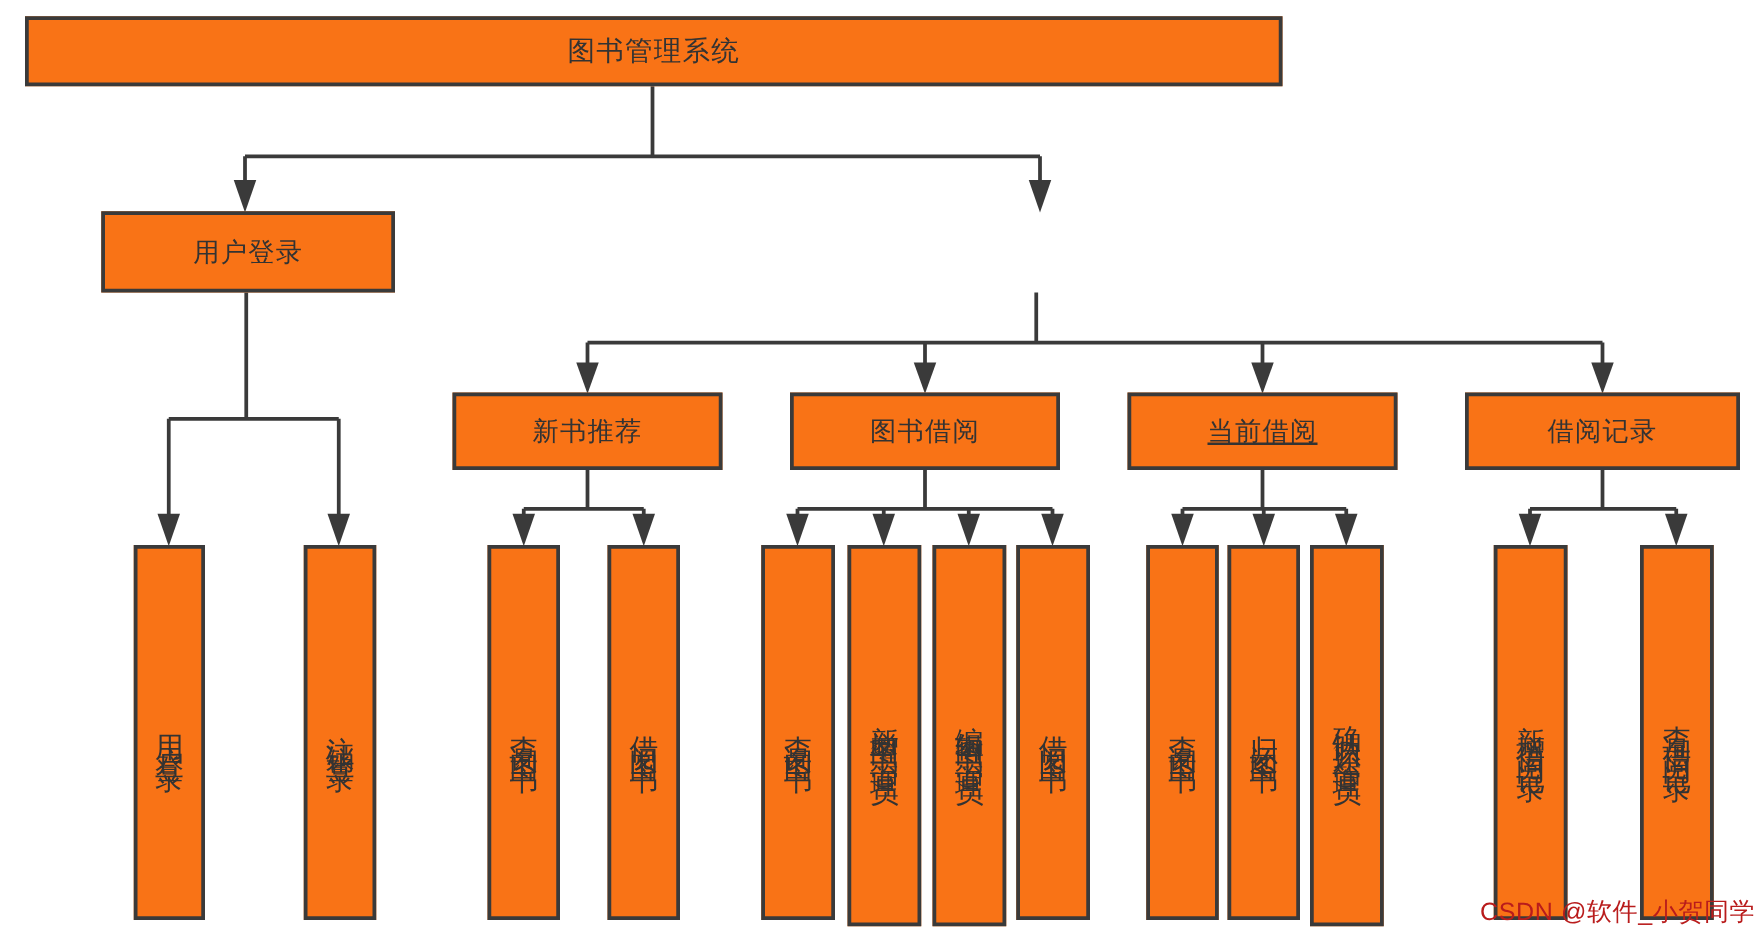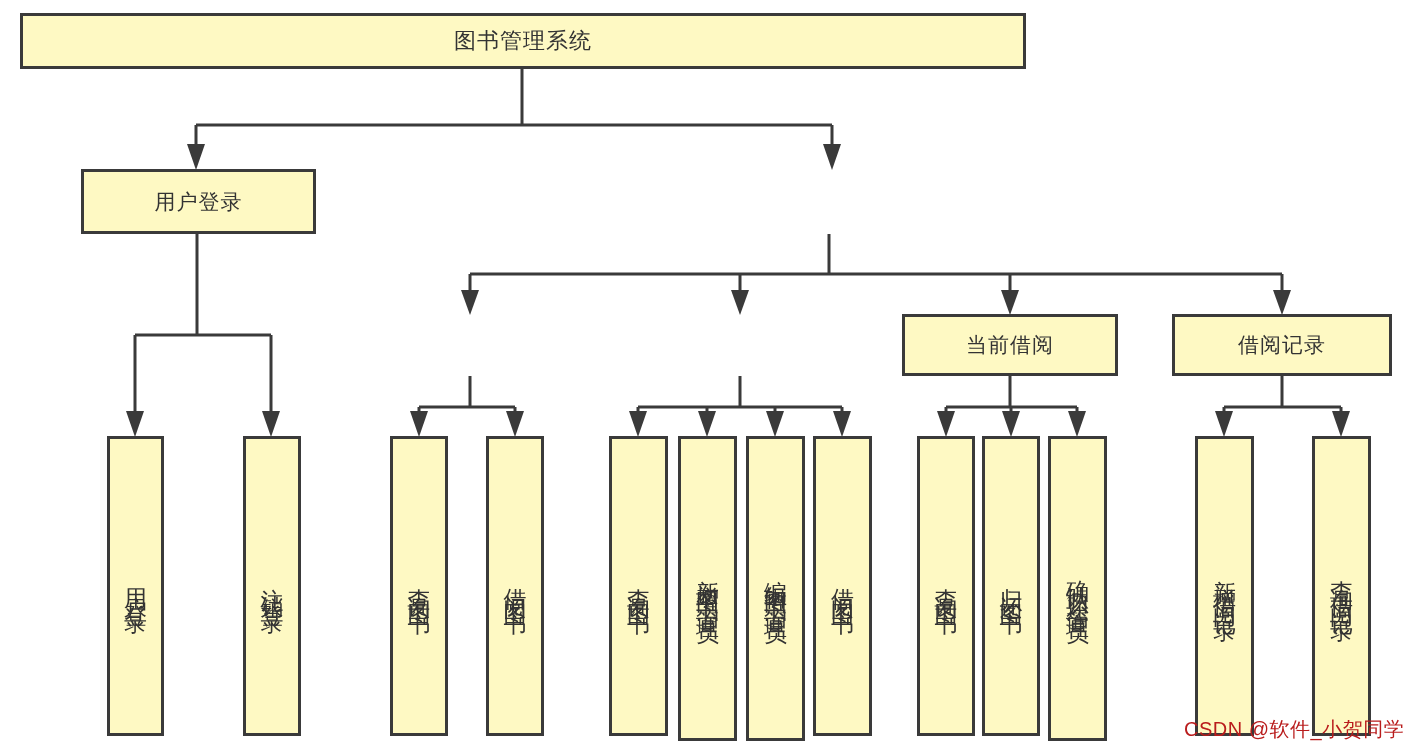--- a/index.html
+++ b/index.html
@@ -8,21 +8,21 @@
     width:1405px;height:747px;
     background:#ffffff;
     font-family:"Liberation Sans","DejaVu Sans",sans-serif;
     overflow:hidden;
   }
   #connector-layer{position:absolute;left:0;top:0;width:1405px;height:747px;z-index:1;}
   .node{
     position:absolute;
     box-sizing:border-box;
     border:3px solid #3a3a3a;
-    background:#fef9c3;
+    background:#f97316;
     display:flex;
     align-items:center;
     justify-content:center;
     color:#333333;
     z-index:2;
   }
   .h-node{font-size:21px;letter-spacing:1px;}
   .root-node{font-size:22px;letter-spacing:1px;}
   .leaf{
     writing-mode:vertical-rl;
@@ -31,21 +31,21 @@
     letter-spacing:8px;
     line-height:1;
   }
   .leaf.long{letter-spacing:6px;}
   
   #box-root        {left:20px;  top:13px;  width:1006px; height:56px;}
   #box-user-login  {left:81px;  top:169px; width:235px;  height:65px;}
   #box-book-mgmt   {left:711px; top:169px; width:233px;  height:65px;}
   #hdr-new-book    {left:362px; top:314px; width:216px;  height:62px;}
   #hdr-book-borrow {left:632px; top:314px; width:216px;  height:62px;}
-  #hdr-current     {left:902px; top:314px; width:216px;  height:62px;}
+  #hdr-current     {left:902px; top:314px; width:216px;  height:62px;text-decoration:underline;}
   #hdr-record      {left:1172px;top:314px; width:220px;  height:62px;}
   .leaf{top:436px;height:300px;}
   #leaf-g1-1{left:107px; width:57px;}
   #leaf-g1-2{left:243px; width:58px;}
   #leaf-g2-1{left:390px; width:58px;}
   #leaf-g2-2{left:486px; width:58px;}
   #leaf-g3-1{left:609px; width:59px;}
   #leaf-g3-2{left:678px; width:59px; height:305px;}
   #leaf-g3-3{left:746px; width:59px; height:305px;}
   #leaf-g3-4{left:813px; width:59px;}
@@ -114,20 +114,22 @@
 
       <polygon points="1215,411 1233,411 1224,437"></polygon>
       <polygon points="1332,411 1350,411 1341,437"></polygon>
     </g>
   </svg>
 
   <div id="box-root" class="node root-node">图书管理系统</div>
 
   <div id="box-user-login" class="node h-node">用户登录</div>
 
+  <div id="hdr-new-book" class="node h-node">新书推荐</div>
+  <div id="hdr-book-borrow" class="node h-node">图书借阅</div>
   <div id="hdr-current" class="node h-node">当前借阅</div>
   <div id="hdr-record" class="node h-node">借阅记录</div>
 
   <div id="leaf-g1-1" class="node leaf">用户登录</div>
   <div id="leaf-g1-2" class="node leaf">注销登录</div>
 
   <div id="leaf-g2-1" class="node leaf">查询图书</div>
   <div id="leaf-g2-2" class="node leaf">借阅图书</div>
 
   <div id="leaf-g3-1" class="node leaf">查询图书</div>

